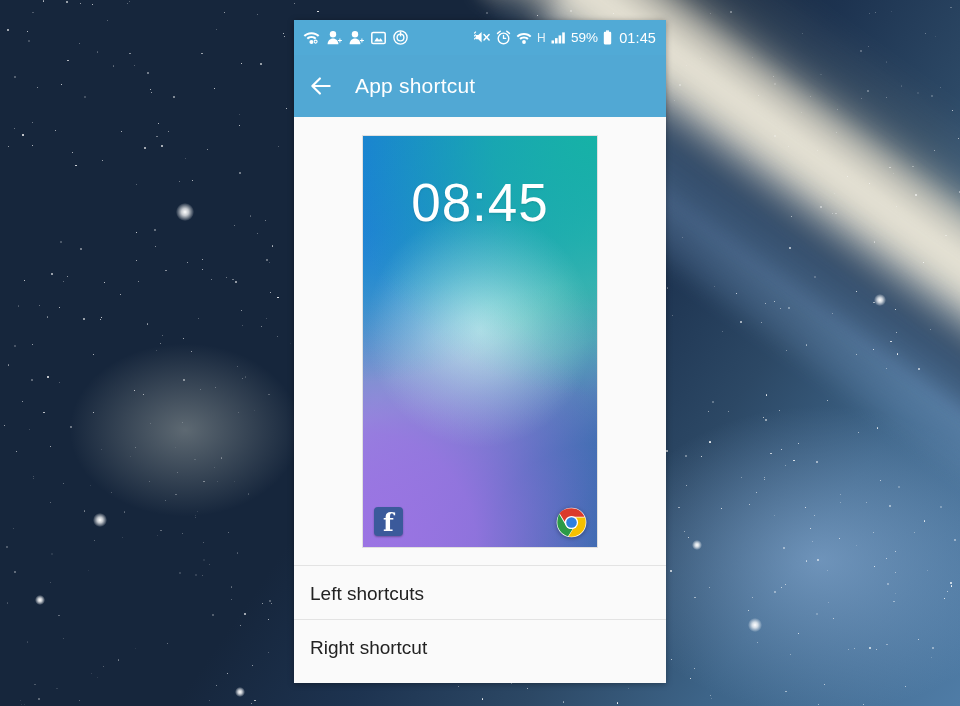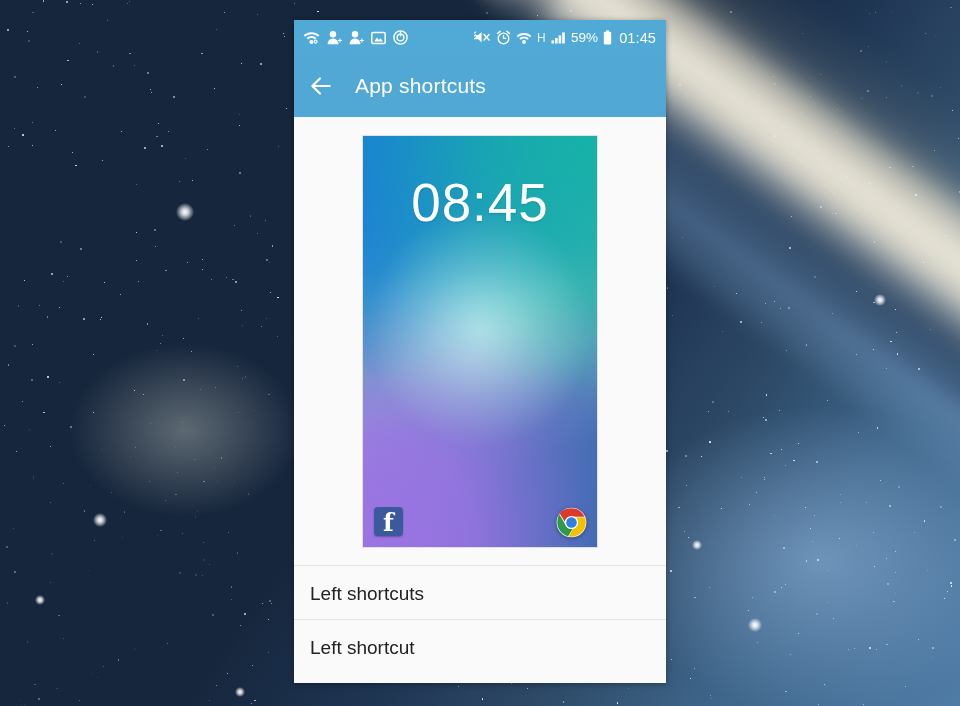--- a/index.html
+++ b/index.html
@@ -945,21 +945,21 @@
       </svg>
 
       <span class="sb-text" id="clock-text">01:45</span>
     </div>
   </div>
 
   <div id="appbar">
     <svg id="back-arrow" viewBox="0 0 24 24">
       <path d="M20 12 H5 M11 5 L4 12 L11 19" fill="none" stroke="#ffffff" stroke-width="2" stroke-linecap="round" stroke-linejoin="round"></path>
     </svg>
-    <div id="appbar-title">App shortcuts</div>
+    <div id="appbar-title">App shortcut</div>
   </div>
 
   <div id="content">
 
     <div id="preview-wrap">
       <div id="lock-preview">
         <div class="grad-tr"></div>
         <div class="glow"></div>
         <div id="preview-clock">08:45</div>
 
@@ -980,18 +980,18 @@
 
     <div class="divider"></div>
 
     <div class="list-item">
       <div class="li-title">Left shortcuts</div>
     </div>
 
     <div class="divider"></div>
 
     <div class="list-item">
-      <div class="li-title">Left shortcut</div>
+      <div class="li-title">Right shortcut</div>
 
     </div>
 
   </div>
 </div>
 
 </body></html>

